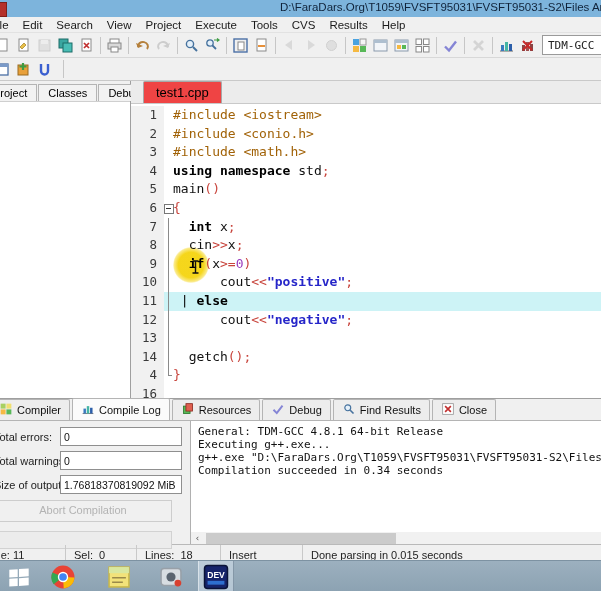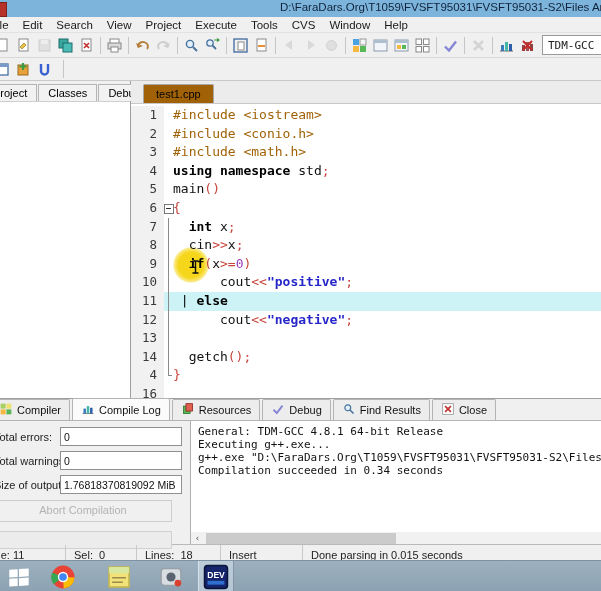--- a/index.html
+++ b/index.html
@@ -36,21 +36,21 @@
   
   .main{height:317px;display:flex;background:#fff;border-top:1px solid #c9c9c9}
   .leftpanel{width:140px;flex:none;border-right:1px solid #9f9f9f;display:flex;flex-direction:column;background:#fff}
   .ltabs{height:20px;background:#f0f0f0;display:flex;align-items:flex-end;padding-left:2px;border-bottom:1px solid #cfcfcf}
   .ltab{font-size:11px;padding:2px 9px;background:#f2f2f2;border:1px solid #b4b4b4;border-bottom:none;margin-right:1px;white-space:pre}
   .ltab:first-child{margin-left:-9px}
   .leftbody{flex:1;background:#fff}
 
   .editor{flex:1;display:flex;flex-direction:column;min-width:0}
   .edittabs{height:22px;background:#ececec;display:flex;align-items:flex-end;padding-left:12px;border-bottom:1px solid #c9c9c9}
-  .edittab{font-size:11px;padding:3px 12px 3px 12px;background:#a16207;border:1px solid #a8a8a8;border-bottom:none;border-radius:2px 2px 0 0}
+  .edittab{font-size:13px;padding:3px 12px 3px 12px;background:#ef4444;border:1px solid #a8a8a8;border-bottom:none;border-radius:2px 2px 0 0}
   .editbody{flex:1;overflow:hidden;background:#fff;padding-top:2px}
 
   .code-line{display:flex;height:18.6px;line-height:18.6px;position:relative;
              font-family:"DejaVu Sans Mono",monospace;font-size:13px}
   .code-line .ln{width:26px;text-align:right;padding-right:7px;background:#f1f1f1;color:#3a3a3a;
                  font-size:12.5px;flex:none;position:relative;z-index:3}
   .fold{width:9px;flex:none;position:relative;z-index:3}
   .f-line::before{content:"";position:absolute;left:4px;top:0;bottom:0;width:1px;background:#8a8a8a}
   .f-open::before{content:"";position:absolute;left:0;top:5px;width:8px;height:8px;background:#fff;border:1px solid #777}
   .f-open::after{content:"";position:absolute;left:2px;top:9px;width:5px;height:1px;background:#333}
@@ -119,21 +119,21 @@
 
   <div class="menubar" id="menubar">
       <span class="menu-item">File</span>
       <span class="menu-item">Edit</span>
       <span class="menu-item">Search</span>
       <span class="menu-item">View</span>
       <span class="menu-item">Project</span>
       <span class="menu-item">Execute</span>
       <span class="menu-item">Tools</span>
       <span class="menu-item">CVS</span>
-      <span class="menu-item">Window</span>
+      <span class="menu-item">Results</span>
       <span class="menu-item">Help</span>
     </div>
 
   <div class="tb tb1">
     <span id="tb1-icons" style="display:flex;align-items:center">
         <span class="tbtn">
           <svg width="17" height="17" viewBox="0 0 17 17">
             <rect x="4" y="2" width="9" height="12" fill="#fff" stroke="#8a8a8a"></rect>
           </svg>
         </span>

